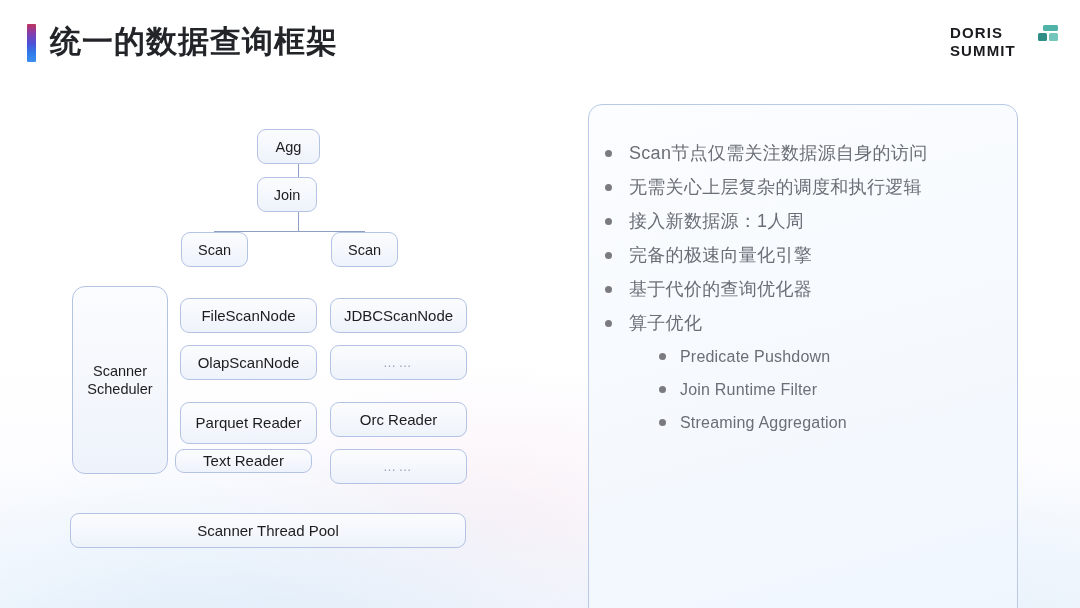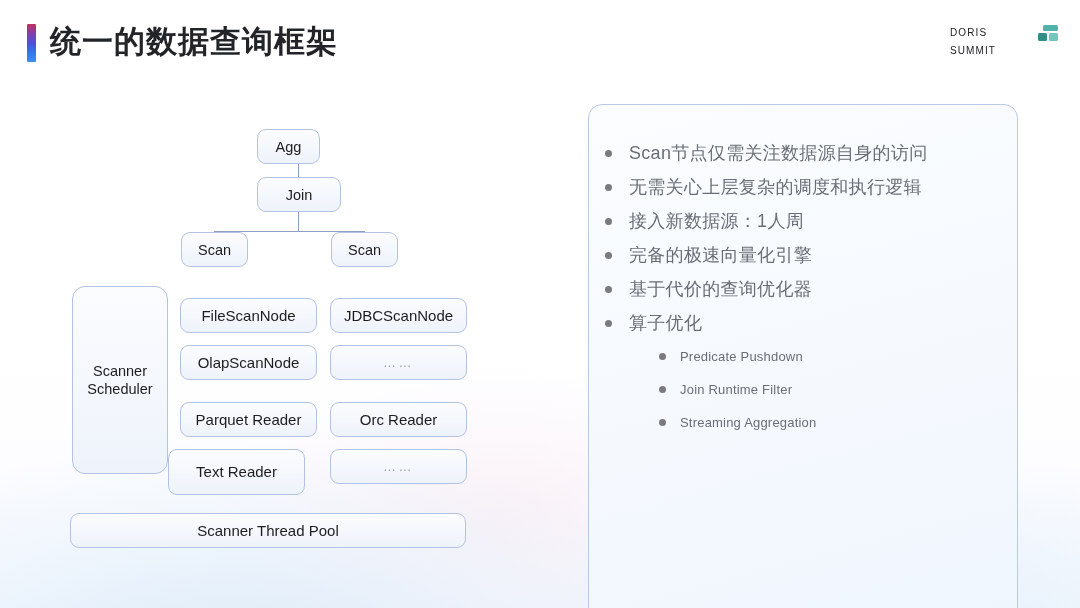--- a/index.html
+++ b/index.html
@@ -39,22 +39,22 @@
     font-weight: bold;
     color: #222428;
     letter-spacing: 1px;
     line-height: 44px;
     white-space: nowrap;
   }
 
   
   #logo { position: absolute; right: 22px; top: 24px; width: 108px; height: 40px; }
   .logo-line {
-    font-size: 10px;
-    font-weight: normal;
+    font-size: 15px;
+    font-weight: bold;
     color: #1b1b1f;
     letter-spacing: 1.1px;
     line-height: 18px;
     white-space: nowrap;
   }
   .logo-mark { position: absolute; right: 0px; top: 1px; width: 20px; height: 17px; }
   .logo-mark .b1 { position: absolute; left: 5px;  top: 0px;  width: 15px; height: 6px; border-radius: 1.5px; background: #4fb3a8; }
   .logo-mark .b2 { position: absolute; left: 0px;  top: 8px;  width: 9px;  height: 8px; border-radius: 1.5px; background: #2f8f86; }
   .logo-mark .b3 { position: absolute; left: 11px; top: 8px;  width: 9px;  height: 8px; border-radius: 1.5px; background: #74c6bc; }
 
@@ -110,21 +110,21 @@
     line-height: 25px;
     letter-spacing: 0.3px;
   }
   .sub-list { margin-top: 3px; }
   .sub-row { display: flex; align-items: flex-start; margin-bottom: 10px; padding-left: 54px; }
   .sub-dot {
     width: 7px; height: 7px; border-radius: 50%;
     background: #7a7a80; flex: 0 0 auto;
     margin-top: 8px; margin-right: 14px;
   }
-  .sub-text { font-size: 13px; color: #6a6e76; line-height: 23px; letter-spacing: 0.2px; }
+  .sub-text { font-size: 16px; color: #6a6e76; line-height: 23px; letter-spacing: 0.2px; }
 </style>
 </head>
 <body>
 
 <div id="slide">
 
   <div id="header">
     <div class="title-accent"></div>
     <div class="page-title">统一的数据查询框架</div>
 
@@ -138,37 +138,37 @@
       </div>
     </div>
   </div>
 
   <div id="diagram">
 
     <div class="node" style="left:257px; top:129px; width:63px; height:35px;">Agg</div>
 
     <div class="conn v" style="left:298px; top:164px; height:13px;"></div>
 
-    <div class="node" style="left:257px; top:177px; width:84px; height:35px;">Join</div>
+    <div class="node" style="left:257px; top:177px; width:60px; height:35px;">Join</div>
 
     <div class="conn v" style="left:298px; top:212px; height:19px;"></div>
     <div class="conn h" style="left:214px; top:231px; width:151px;"></div>
     <div class="conn v" style="left:214px; top:231px; height:11px;"></div>
     <div class="conn v" style="left:364px; top:231px; height:11px;"></div>
 
     <div class="node" style="left:181px; top:232px; width:67px; height:35px;">Scan</div>
     <div class="node" style="left:331px; top:232px; width:67px; height:35px;">Scan</div>
 
     <div class="node" style="left:72px; top:286px; width:96px; height:188px; border-radius:13px;">Scanner
 Scheduler</div>
 
     <div class="node small" style="left:180px; top:298px; width:137px; height:35px;">FileScanNode</div>
     <div class="node small" style="left:180px; top:345px; width:137px; height:35px;">OlapScanNode</div>
-    <div class="node small" style="left:180px; top:402px; width:137px; height:35px;">Parquet Reader</div>
-    <div class="node small" style="left:168px; top:449px; width:137px; height:46px;">Text Reader</div>
+    <div class="node small" style="left:180px; top:402px; width:137px; height:42px;">Parquet Reader</div>
+    <div class="node small" style="left:175px; top:449px; width:137px; height:24px;">Text Reader</div>
 
     <div class="node small" style="left:330px; top:298px; width:137px; height:35px;">JDBCScanNode</div>
     <div class="node small dots" style="left:330px; top:345px; width:137px; height:35px;">……</div>
     <div class="node small" style="left:330px; top:402px; width:137px; height:35px;">Orc Reader</div>
     <div class="node small dots" style="left:330px; top:449px; width:137px; height:35px;">……</div>
 
     <div class="node small" style="left:70px; top:513px; width:396px; height:35px;">Scanner Thread Pool</div>
   </div>
 
   <div id="info-panel">

